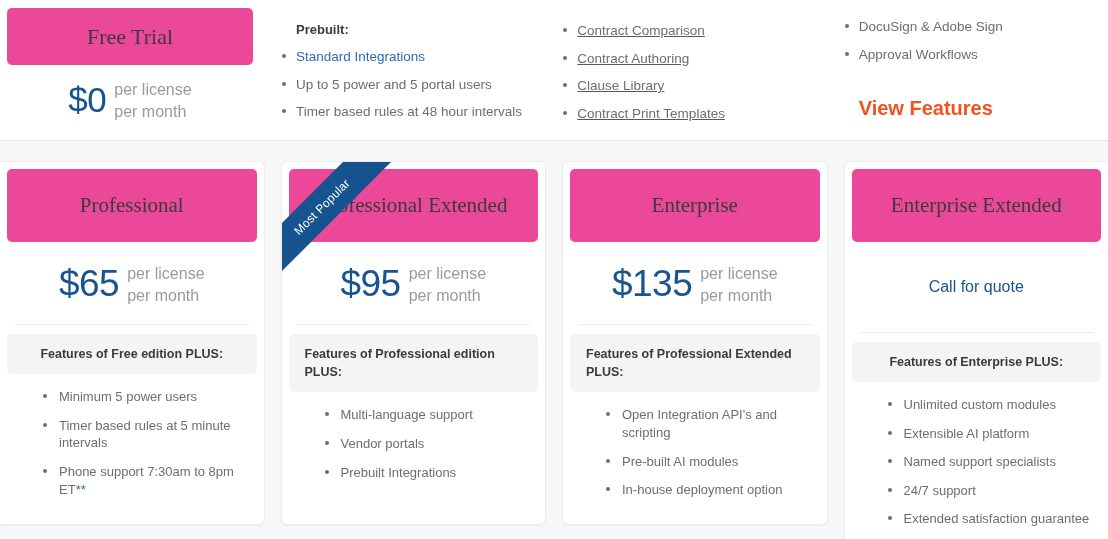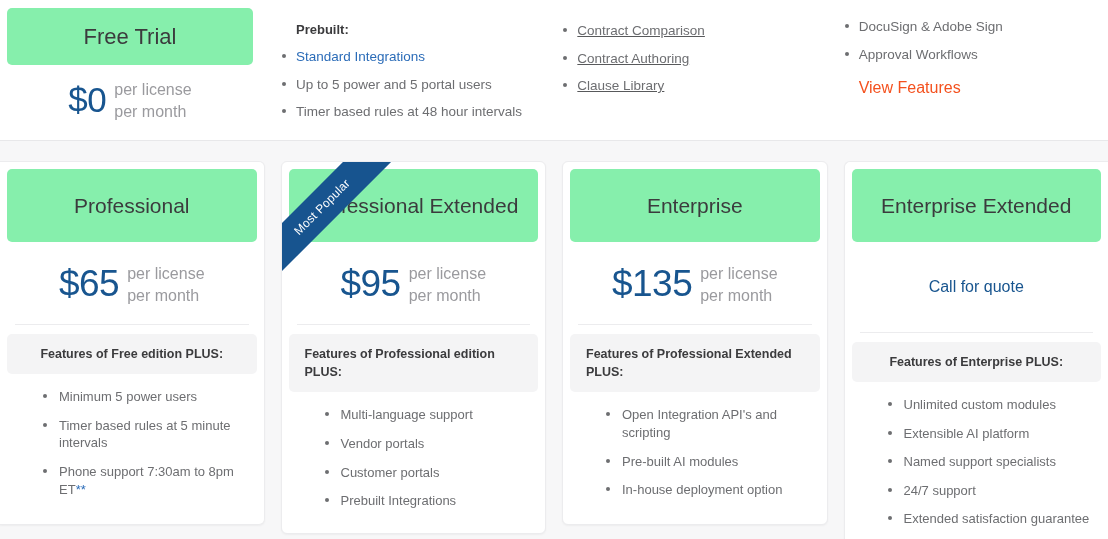--- a/index.html
+++ b/index.html
@@ -36,26 +36,27 @@
     padding: 0;
   }
 
   .free-col {
     width: 260px;
     flex: 0 0 260px;
     padding: 8px 7px 0 7px;
   }
 
   .plan-header {
-    background: #86efac;
+    background: #ec4899;
     border-radius: 5px;
     text-align: center;
     display: flex;
     align-items: center;
     justify-content: center;
+    font-family: Liberation Serif, serif;
   }
 
   .free-col .plan-header {
     height: 57px;
     font-size: 22px;
     color: #3b3b3d;
     font-weight: 400;
   }
 
   .price-row {
@@ -128,25 +129,25 @@
     text-decoration: none;
   }
 
   .top-col-2 { padding-top: 22px; padding-left: 14px; }
   .top-col-3 { padding-top: 22px; padding-left: 10px; text-decoration: underline; }
   .top-col-4 { padding-top: 18px; padding-left: 10px; }
 
   .view-features {
     display: inline-block;
     margin-left: 22px;
-    margin-top: 6px;
-    font-size: 16px;
+    margin-top: 24px;
+    font-size: 20px;
     color: #f4511e;
     text-decoration: none;
-    font-weight: 400;
+    font-weight: 700;
   }
 
   
   .cards-row {
     display: flex;
     gap: 16px;
     padding: 20px 0 18px 0;
     background: #f7f7f8;
     height: 398px;
     align-items: flex-start;
@@ -287,20 +288,21 @@
           <li>Up to 5 power and 5 portal users</li>
           <li>Timer based rules at 48 hour intervals</li>
         </ul>
     </div>
 
     <div class="includes-col top-col-3">
       <ul class="feat-list">
           <li>Contract Comparison</li>
           <li>Contract Authoring</li>
           <li>Clause Library</li>
+          <li>Contract Print Templates</li>
         </ul>
     </div>
 
     <div class="includes-col top-col-4">
       <ul class="feat-list">
           <li>DocuSign &amp; Adobe Sign</li>
           <li>Approval Workflows</li>
         </ul>
       <a class="view-features" href="#">View Features</a>
     </div>
@@ -329,21 +331,20 @@
         <div class="plan-header">Professional Extended</div>
         <div class="price-row">
           <span class="price-amount">$95</span>
           <span class="price-unit"><span>per license</span><br><span>per month</span></span>
         </div>
         <div class="divider"></div>
         <div class="features-band">Features of Professional edition PLUS:</div>
         <ul class="feat-list">
           <li>Multi-language support</li>
           <li>Vendor portals</li>
-          <li>Customer portals</li>
           <li>Prebuilt Integrations</li>
         </ul>
       </div>
       <div class="card">
         <div class="plan-header">Enterprise</div>
         <div class="price-row">
           <span class="price-amount">$135</span>
           <span class="price-unit"><span>per license</span><br><span>per month</span></span>
         </div>
         <div class="divider"></div>

